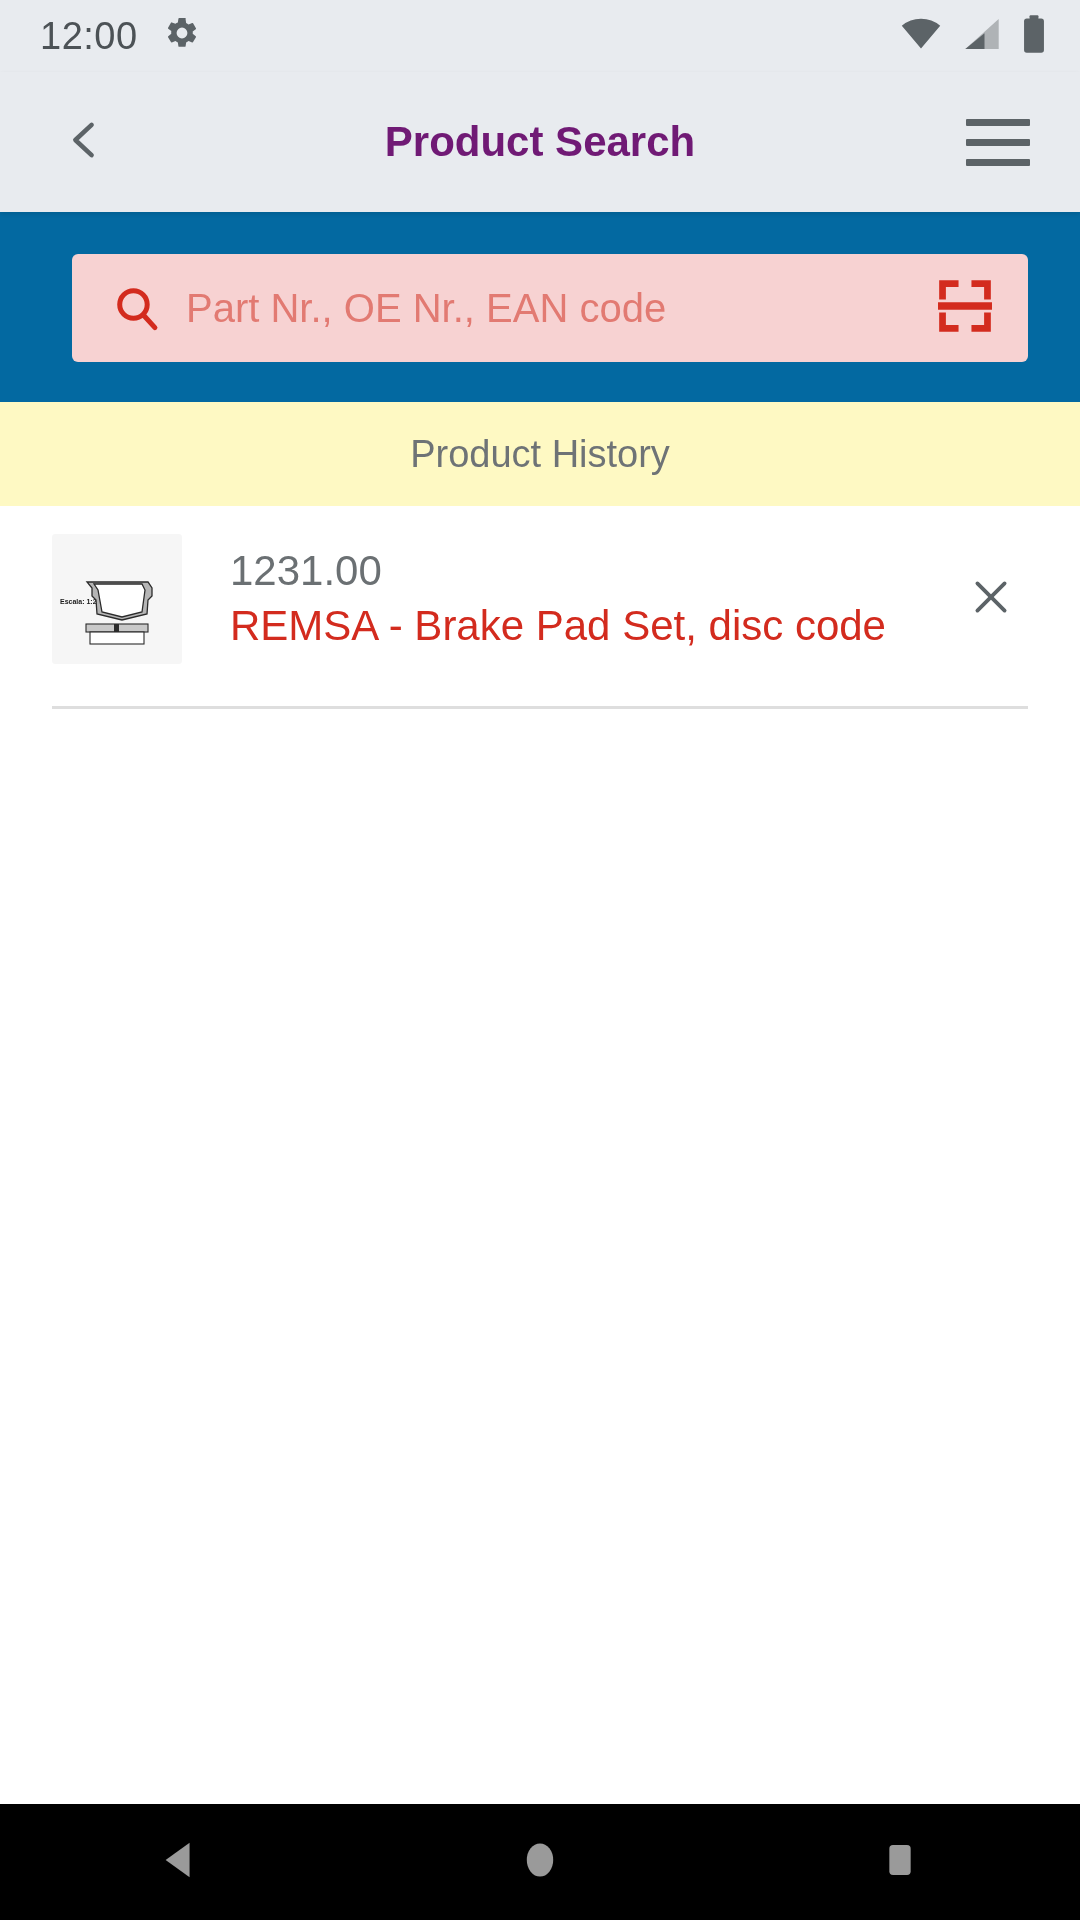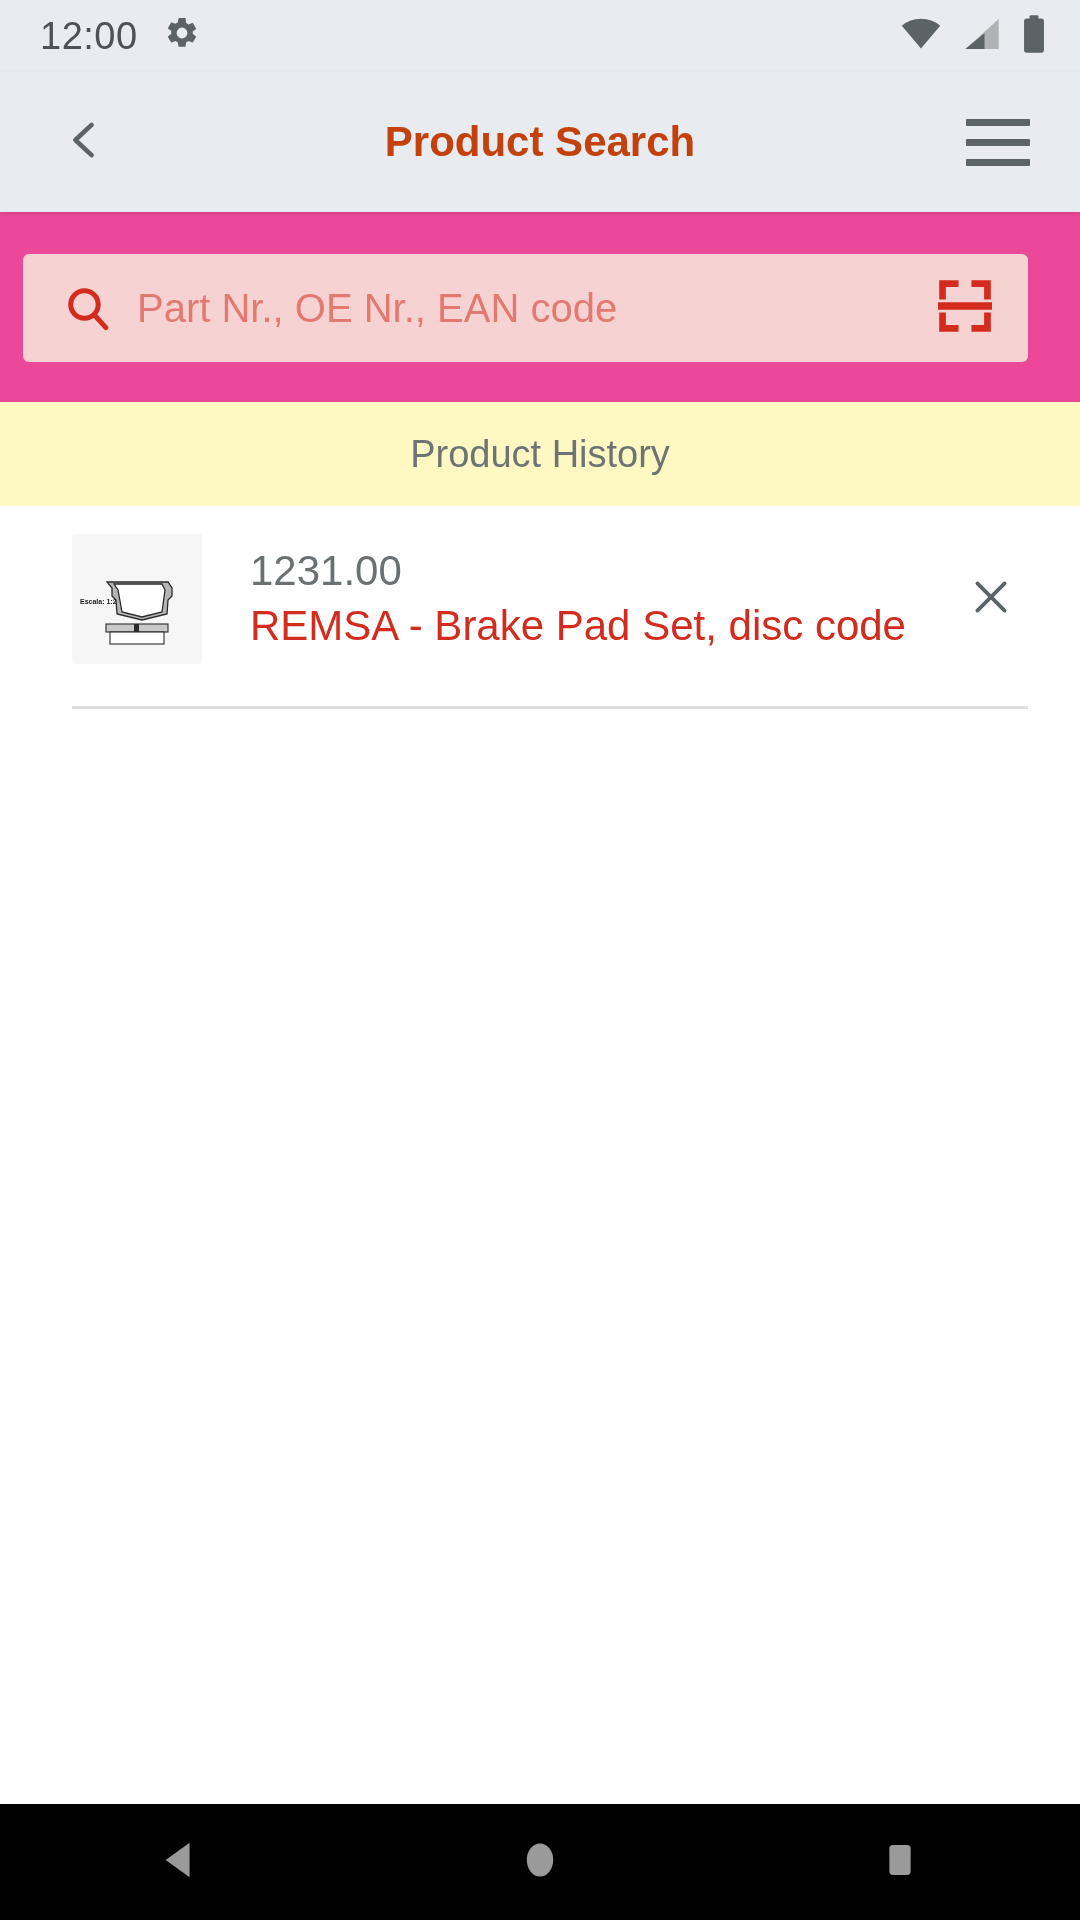--- a/index.html
+++ b/index.html
@@ -24,28 +24,28 @@
   
   .app-bar {
     height:140px; background:#E8EBEF;
     display:flex; align-items:center; padding:0 44px 0 46px;
     box-shadow:0 2px 4px rgba(0,0,0,.10);
     position:relative; z-index:5; flex:0 0 auto;
   }
   .back-btn { width:76px; height:76px; display:flex; align-items:center; justify-content:center; cursor:pointer; }
   .app-title {
     position:absolute; left:0; right:0; text-align:center;
-    font-size:42px; font-weight:bold; color:#c2410c; pointer-events:none;
+    font-size:42px; font-weight:bold; color:#701a75; pointer-events:none;
   }
   .menu-btn { width:76px; height:76px; margin-left:auto; display:flex; flex-direction:column;
               align-items:center; justify-content:center; gap:13px; cursor:pointer; z-index:2; }
   .menu-btn span { display:block; width:64px; height:7px; background:#5C6367; border-radius:1px; }
 
   
-  .search-wrap { background:#ec4899; padding:42px 52px 40px 23px; flex:0 0 auto; }
+  .search-wrap { background:#0369a1; padding:42px 52px 40px 72px; flex:0 0 auto; }
   .search-bar {
     height:108px; background:#F7D2D2; border-radius:6px;
     display:flex; align-items:center; padding:0 28px 0 34px; cursor:text;
   }
   .search-icon-box { flex:0 0 auto; display:flex; align-items:center; justify-content:center; width:62px; height:62px; }
   .search-input {
     flex:1 1 auto; border:none; outline:none; background:transparent;
     font-family:"Liberation Sans", sans-serif; font-size:40px; color:#D32B1E;
     padding-left:18px;
   }
@@ -53,21 +53,21 @@
   .scan-btn { flex:0 0 auto; width:70px; height:70px; display:flex; align-items:center; justify-content:center; cursor:pointer; }
 
   
   .section-header {
     background:#fef9c3; height:104px;
     display:flex; align-items:center; justify-content:center; flex:0 0 auto;
   }
   .section-header span { font-size:38px; color:#6E7376; }
 
   
-  .list { background:#ffffff; flex:1 1 auto;padding-left:20px; }
+  .list { background:#ffffff; flex:1 1 auto; }
   .list-item { display:flex; align-items:center; padding:28px 46px 26px 52px; background:#fff; cursor:pointer; }
   .thumb {
     width:130px; height:130px; background:#F6F6F6; border-radius:4px;
     flex:0 0 auto; display:flex; align-items:center; justify-content:center; overflow:hidden;
   }
   .item-text { flex:1 1 auto; padding-left:48px; display:flex; flex-direction:column; gap:10px; min-width:0; }
   .item-code { font-size:42px; color:#6B7073; line-height:1.05; }
   .item-name { font-size:42px; color:#D32B1E; line-height:1.1; white-space:nowrap; overflow:hidden; text-overflow:ellipsis; }
   .remove-btn { flex:0 0 auto; width:86px; height:86px; display:flex; align-items:center; justify-content:center; cursor:pointer; }
   .divider { height:3px; background:#DEDEDE; margin:16px 52px 0 52px; }

